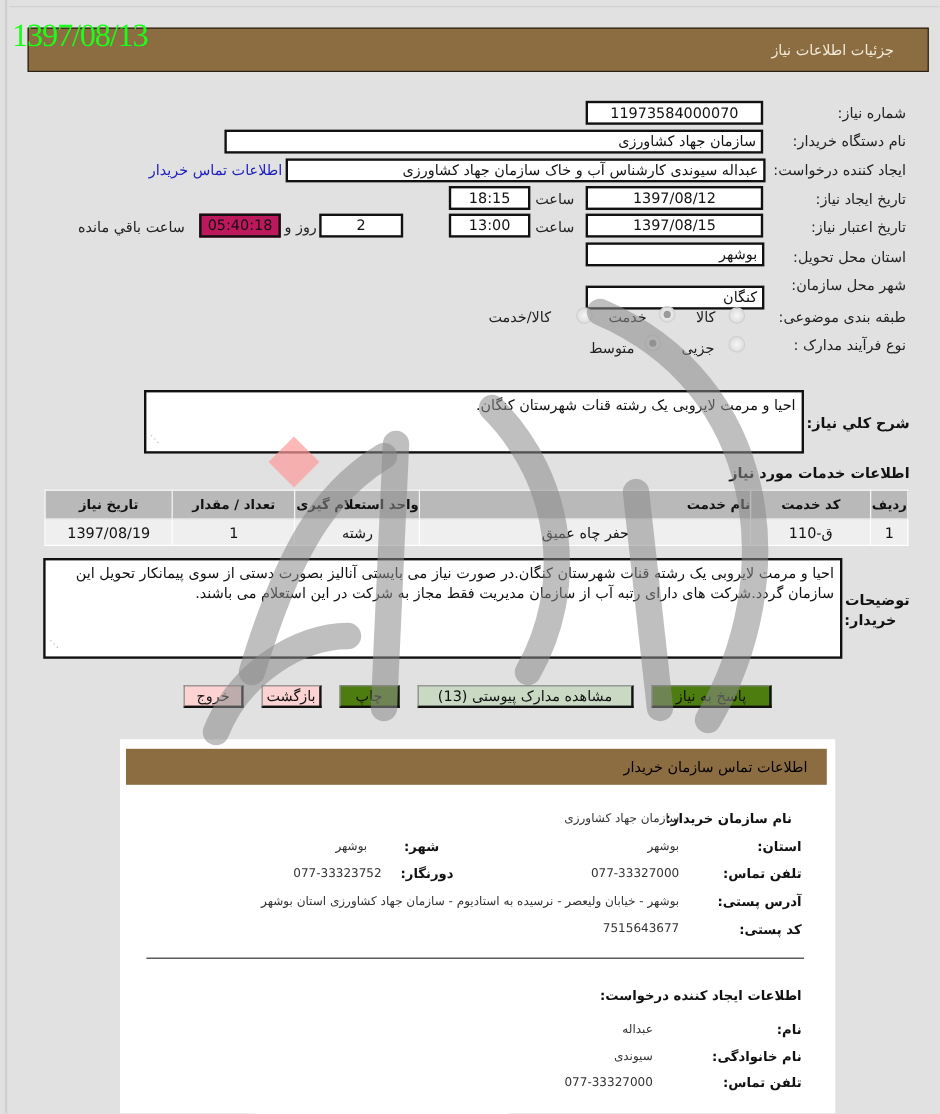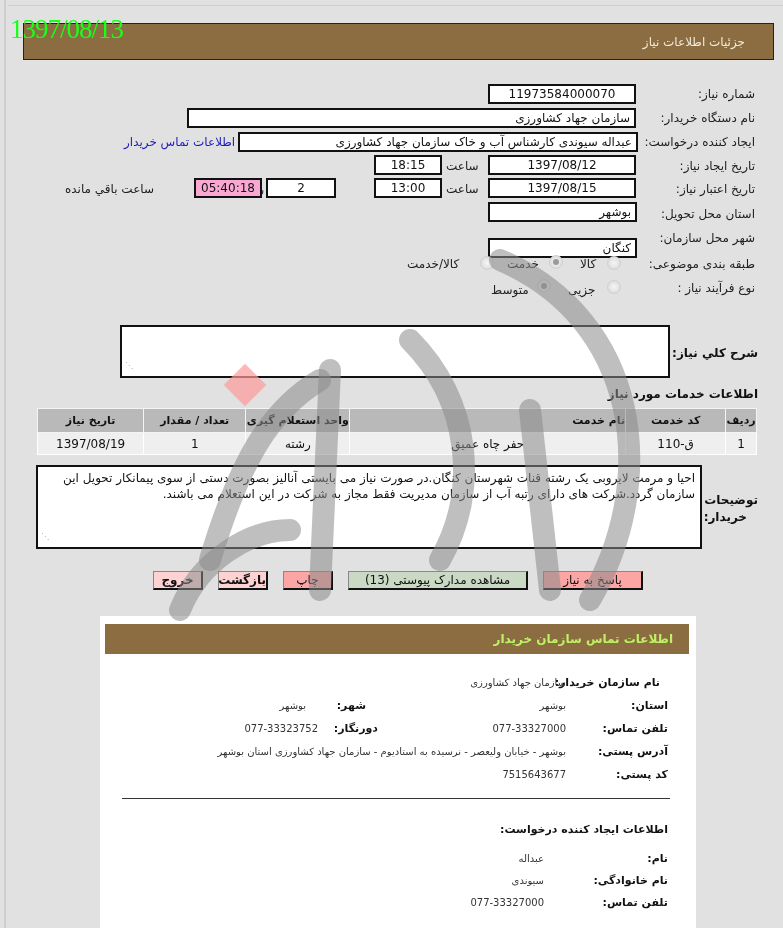--- a/index.html
+++ b/index.html
@@ -24,21 +24,21 @@
     direction: rtl;
   }
   .header-bar span { position: absolute; right: 28px; top: 11px; color: #f0ead9; font-size: 12px; }
   .label { position: absolute; font-size: 12px; color: #222; white-space: nowrap; direction: rtl; }
   .box {
     position: absolute; background: #fff; border: 2px solid #111;
     height: 20px; font-size: 12px; line-height: 16px; padding: 0 4px; white-space: nowrap; overflow: hidden;
   }
   .box.center { text-align: center; }
   .box.right { text-align: right; direction: rtl; }
-  .box.yellow { background: #f9a8d4; margin-left: 28px; }
+  .box.yellow { background: #be185d; }
   .link { position: absolute; color: #2020c0; font-size: 12px; direction: rtl; }
 
   .radio {
     position: absolute; width: 14px; height: 14px; border-radius: 50%;
     background: radial-gradient(circle at 50% 50%, #f6f6f6 0, #e2e2e2 60%, #cfcfcf 100%);
     border: 1px solid #d0d0d0;
   }
   .radio.on::after {
     content: ""; position: absolute; left: 3px; top: 3px; width: 6px; height: 6px; border-radius: 50%; background: #9a9a9a;
   }
@@ -55,27 +55,27 @@
     background: #b9b9b9; color: #111; font-weight: bold; font-size: 11px; height: 24px;
     border: 1px solid #f4f4f4; text-align: center;
   }
   table.svc td { background: #efefef; height: 22px; border: 1px solid #fff; text-align: center; font-size: 12px; }
 
   .btn {
     position: absolute; height: 19px; font-size: 12px; line-height: 16px; text-align: center;
     border-top: 1px solid #888; border-left: 1px solid #888; border-right: 2px solid #111; border-bottom: 2px solid #111;
     direction: rtl; white-space: nowrap;
   }
-  .btn.green { background: #fca5a5; }
+  .btn.green { background: #4d7c0f; }
   .btn.dgreen { background: #c9d9c4; }
-  .btn.pink { background: #fcd2d2; font-weight: bold; }
+  .btn.pink { background: #fcd2d2; }
 
   .panel { position: absolute; left: 100px; top: 616px; width: 596px; height: 312px; background: #fff; }
   .panel-head { position: absolute; left: 5px; top: 8px; width: 584px; height: 30px; background: #8c6d42; direction: rtl; }
-  .panel-head span { position: absolute; right: 16px; top: 8px; color: #bef264; font-weight: bold; font-size: 12px; }
+  .panel-head span { position: absolute; right: 16px; top: 8px; color: #000000; font-weight: normal; font-size: 12px; }
   .p-lbl { position: absolute; font-weight: bold; font-size: 11px; direction: rtl; white-space: nowrap; color: #111; }
   .p-val { position: absolute; font-size: 10px; direction: rtl; white-space: nowrap; color: #333; }
   .hr { position: absolute; left: 22px; top: 182px; width: 548px; height: 1px; background: #333; }
 
   .wm { position: absolute; pointer-events: none; z-index: 1; }
 </style>
 </head>
 <body>
 
 <div class="topline"></div>
@@ -130,28 +130,29 @@
 <div class="box right" style="left:488px;top:238px;width:149px;">کنگان</div>
 
 <span class="label" style="right:28px;top:257px;">طبقه بندی موضوعی:</span>
 <span class="radio" style="left:607px;top:256px;"></span>
 <span class="label" style="left:580px;top:257px;">کالا</span>
 <span class="radio on" style="left:549px;top:255px;"></span>
 <span class="label" style="left:507px;top:257px;">خدمت</span>
 <span class="radio" style="left:480px;top:256px;"></span>
 <span class="label" style="left:407px;top:257px;">کالا/خدمت</span>
 
-<span class="label" style="right:28px;top:281px;">نوع فرآیند نياز :</span>
+<span class="label" style="right:28px;top:281px;">نوع فرآیند مدارک :</span>
 <span class="radio" style="left:607px;top:280px;"></span>
 <span class="label" style="left:568px;top:283px;">جزیی</span>
 <span class="radio on" style="left:537px;top:279px;"></span>
 <span class="label" style="left:491px;top:283px;">متوسط</span>
 
 <span class="bold-label" style="right:25px;top:346px;">شرح کلي نياز:</span>
 <div class="textarea" style="left:120px;top:325px;width:550px;height:53px;">
+  <span>احیا و مرمت لایروبی یک رشته قنات شهرستان کنگان.</span>
   <span class="grip">⋰</span>
 </div>
 
 <span class="bold-label" style="right:25px;top:387px;">اطلاعات خدمات مورد نیاز</span>
 
 <table class="svc">
   <thead>
     <tr>
       <th style="width:30px;">ردیف</th>
       <th style="width:98px;">کد خدمت</th>

